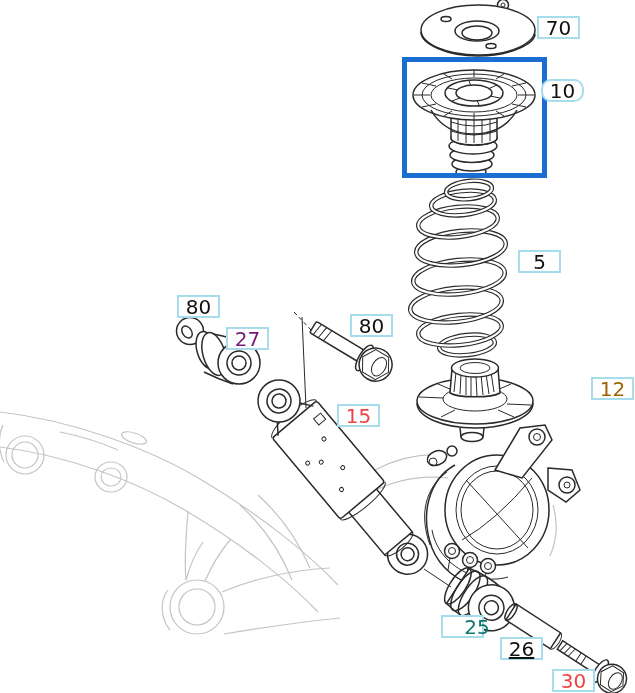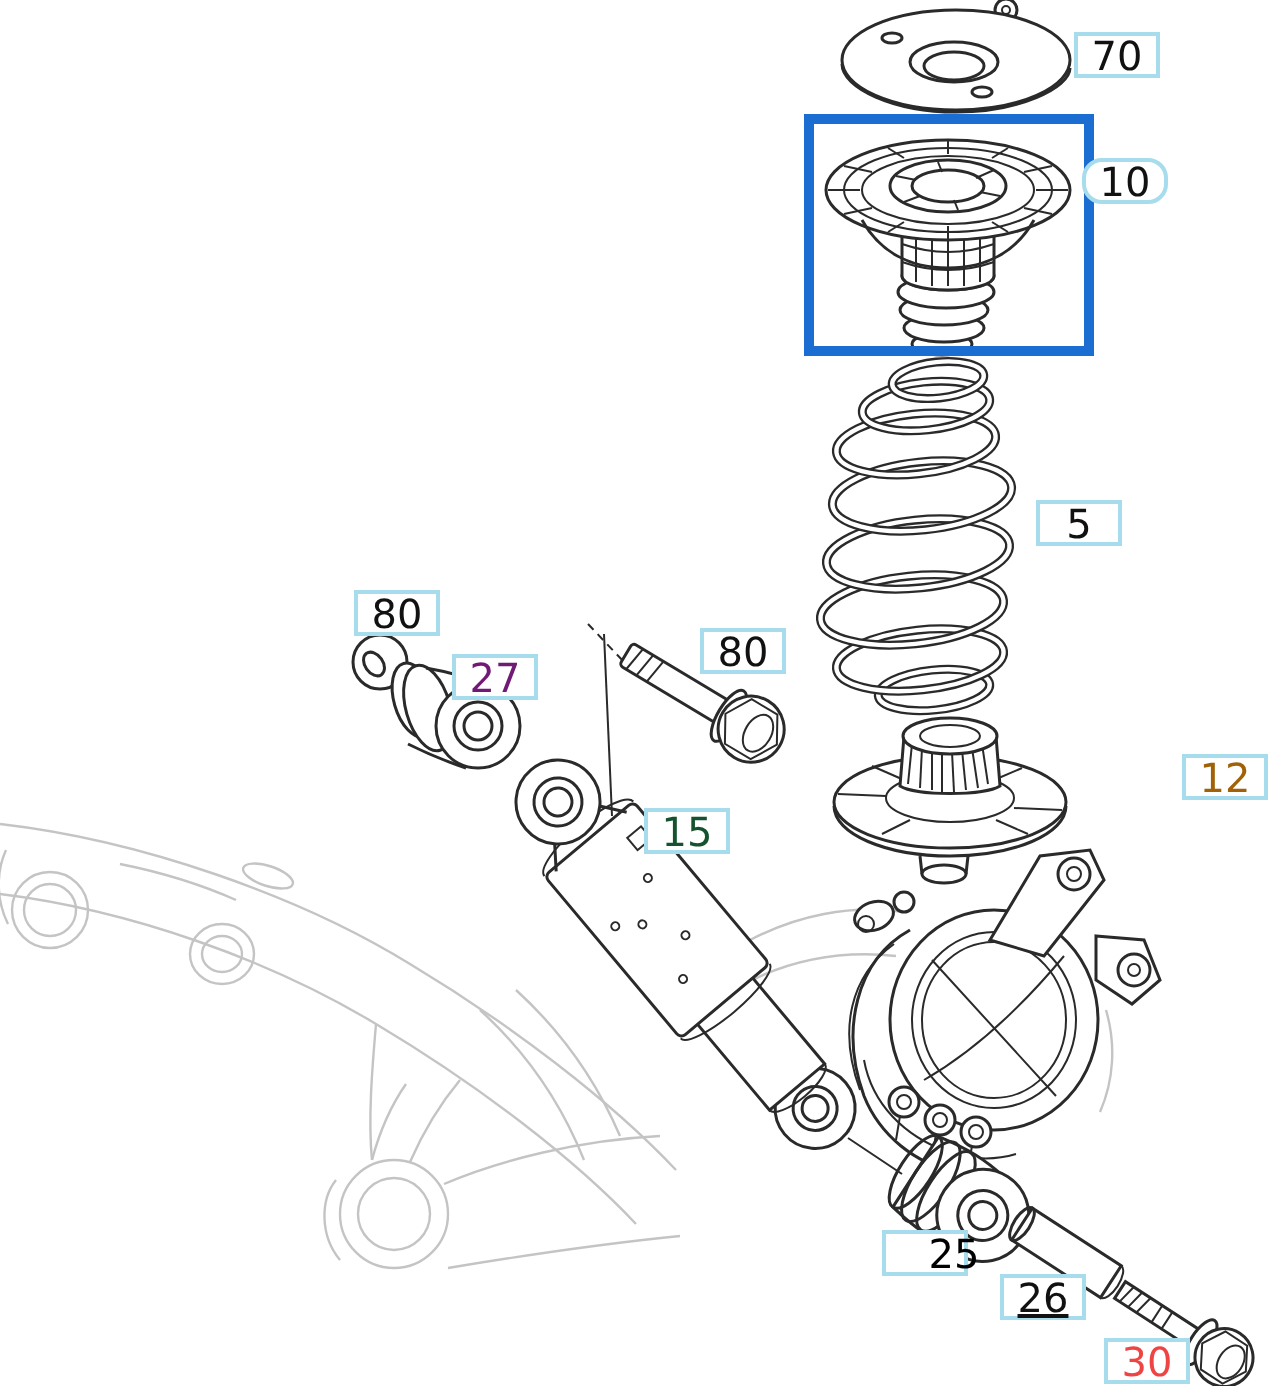--- a/index.html
+++ b/index.html
@@ -273,19 +273,19 @@
 </svg>
 
 <div id="highlight" style="border-color: rgb(27, 109, 210);"></div>
 
 <div class="part-label" style="left: 537px; top: 16px; border-color: rgb(166, 220, 236); color: rgb(17, 17, 17);">70</div>
 <div class="part-label" style="left: 541px; top: 79px; border-color: rgb(166, 220, 236); color: rgb(17, 17, 17); border-radius: 10px;">10</div>
 <div class="part-label" style="left: 518px; top: 250px; border-color: rgb(166, 220, 236); color: rgb(17, 17, 17);">5</div>
 <div class="part-label" style="left: 177px; top: 295px; border-color: rgb(166, 220, 236); color: rgb(17, 17, 17);">80</div>
 <div class="part-label" style="left: 226px; top: 316px; border-color: rgb(166, 220, 236); color: #701a75; margin-top: 11px;">27</div>
 <div class="part-label" style="left: 350px; top: 314px; border-color: rgb(166, 220, 236); color: rgb(17, 17, 17);">80</div>
-<div class="part-label" style="left: 322px; top: 404px; border-color: rgb(166, 220, 236); color: #14532d;">15</div>
+<div class="part-label" style="left: 337px; top: 404px; border-color: rgb(166, 220, 236); color: #ef4444;">15</div>
 <div class="part-label" style="left: 555px; top: 377px; border-color: rgb(166, 220, 236); color: #a16207; margin-left: 36px;">12</div>
-<div class="part-label" style="left: 441px; top: 615px; border-color: rgb(166, 220, 236); color: #000000; padding-left: 29px;">25</div>
+<div class="part-label" style="left: 441px; top: 615px; border-color: rgb(166, 220, 236); color: #0f766e; padding-left: 29px;">25</div>
 <div class="part-label" style="left: 500px; top: 637px; border-color: rgb(166, 220, 236); color: rgb(17, 17, 17); text-decoration: underline;">26</div>
 <div class="part-label" style="left: 552px; top: 669px; border-color: rgb(166, 220, 236); color: #ef4444;">30</div>
 
 </div>
 
 </body></html>

